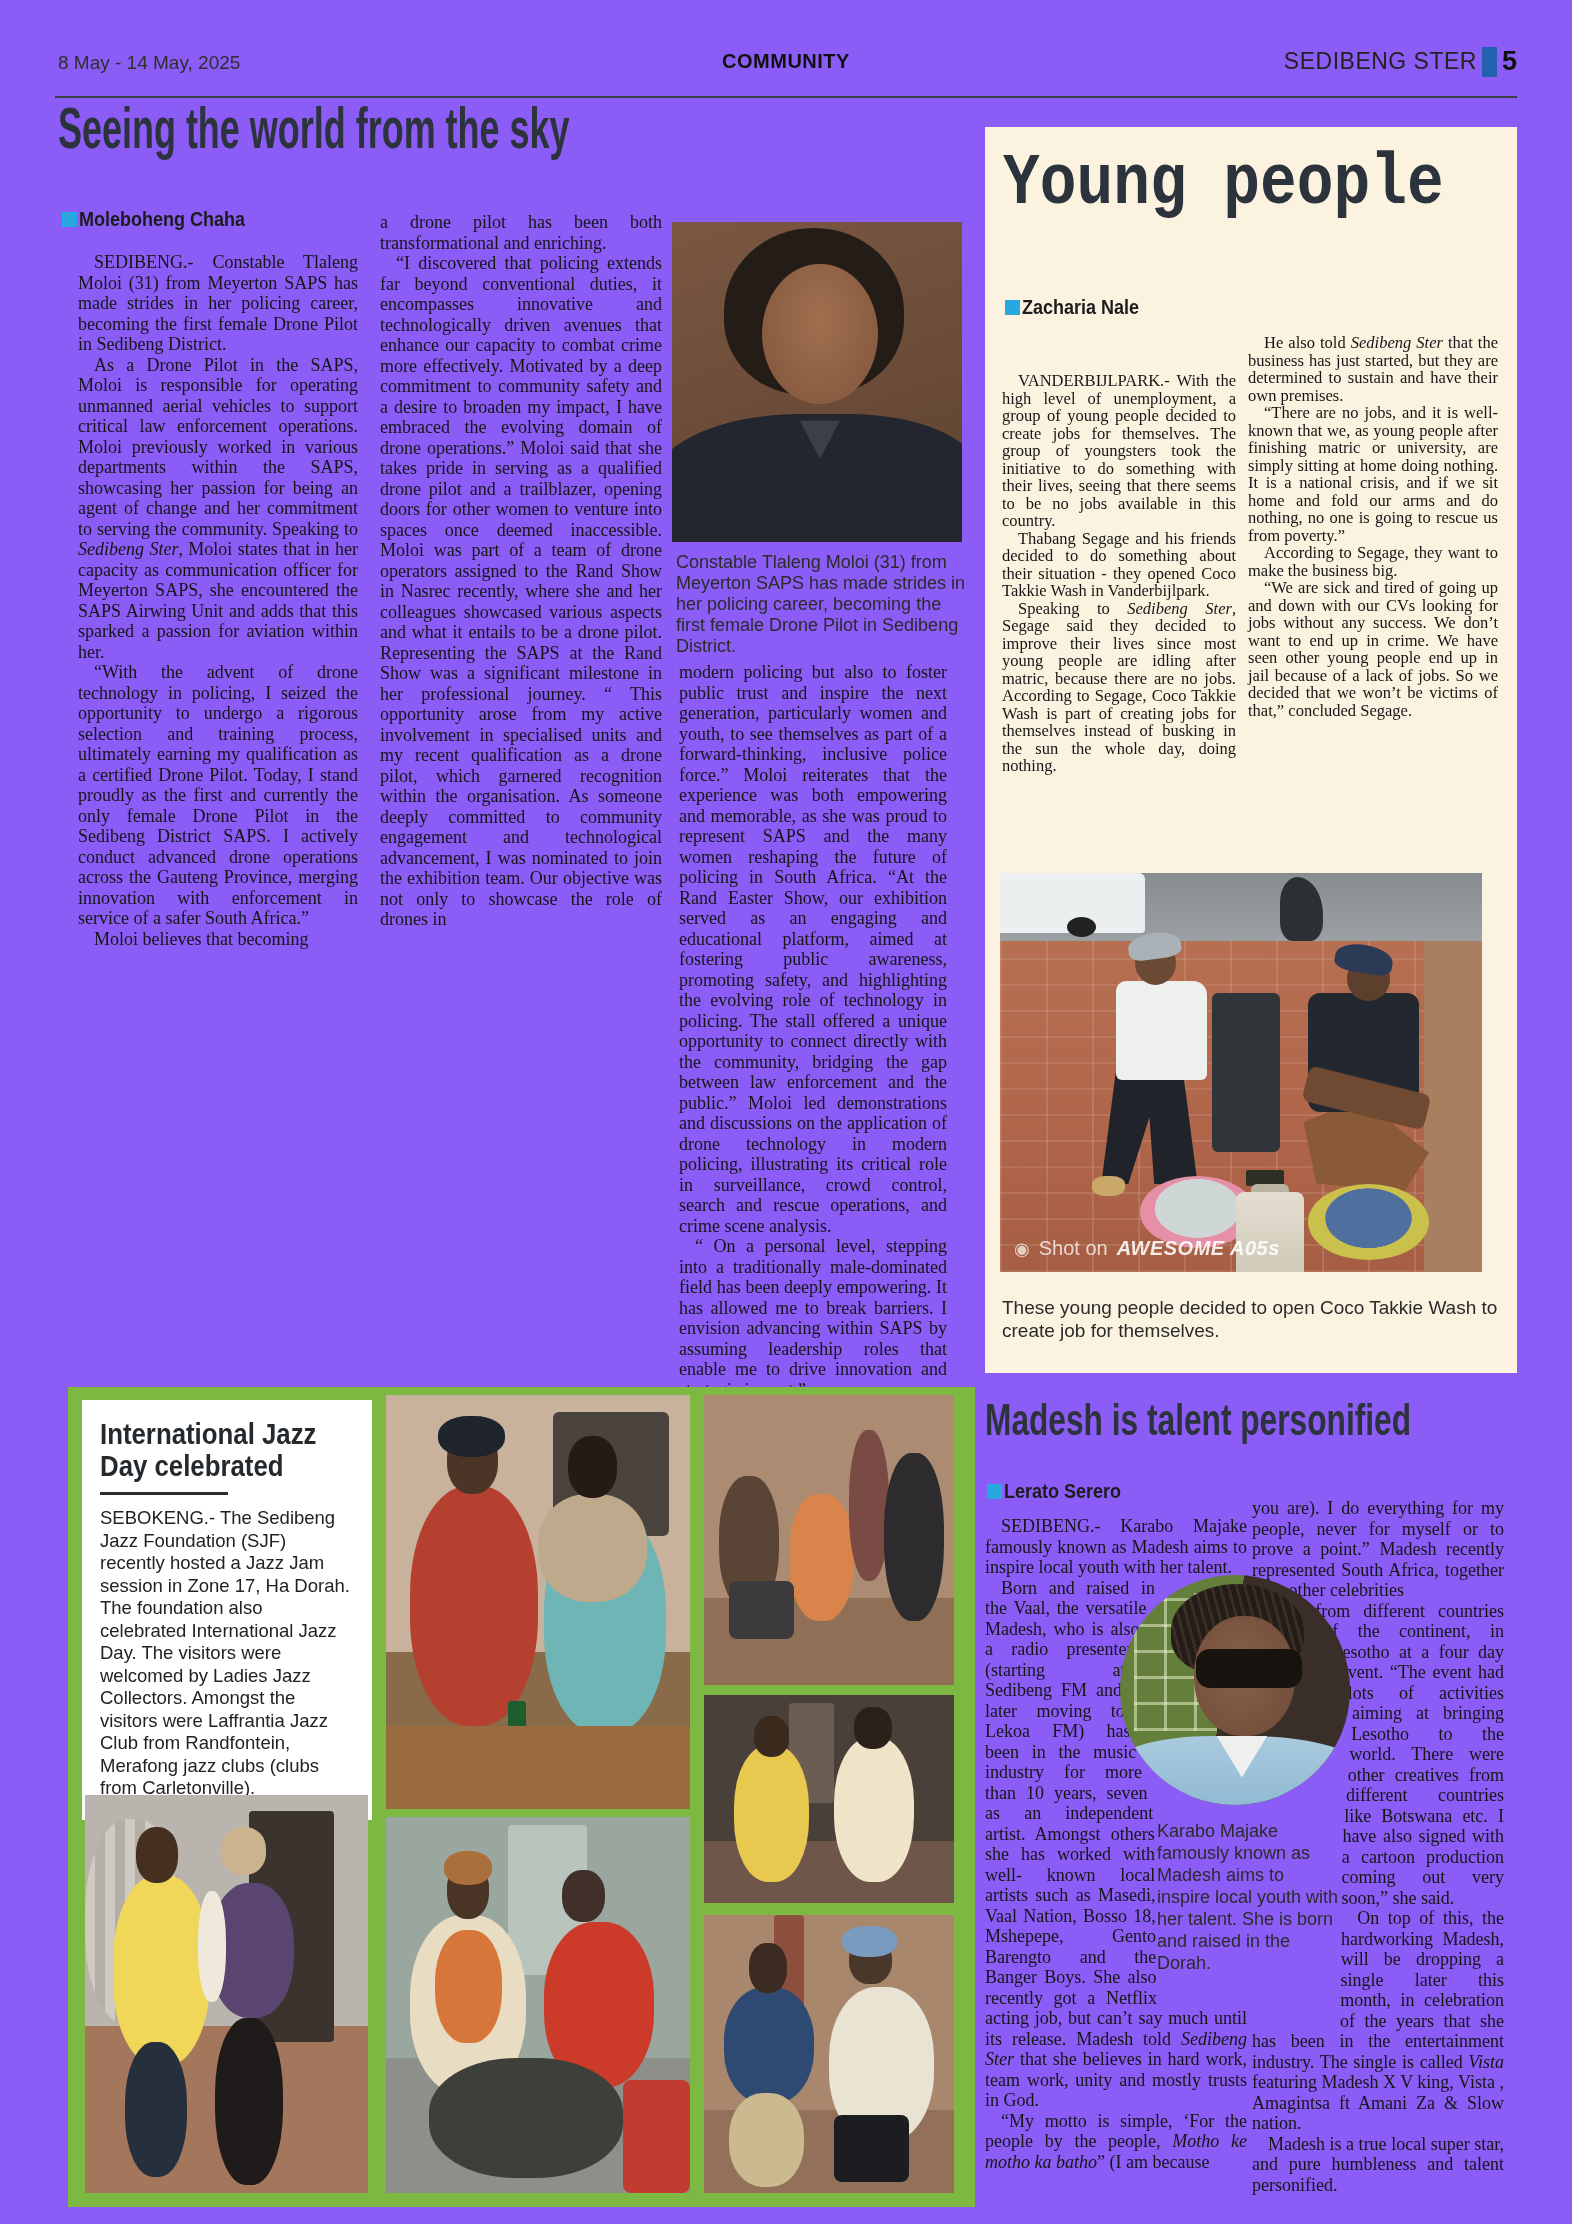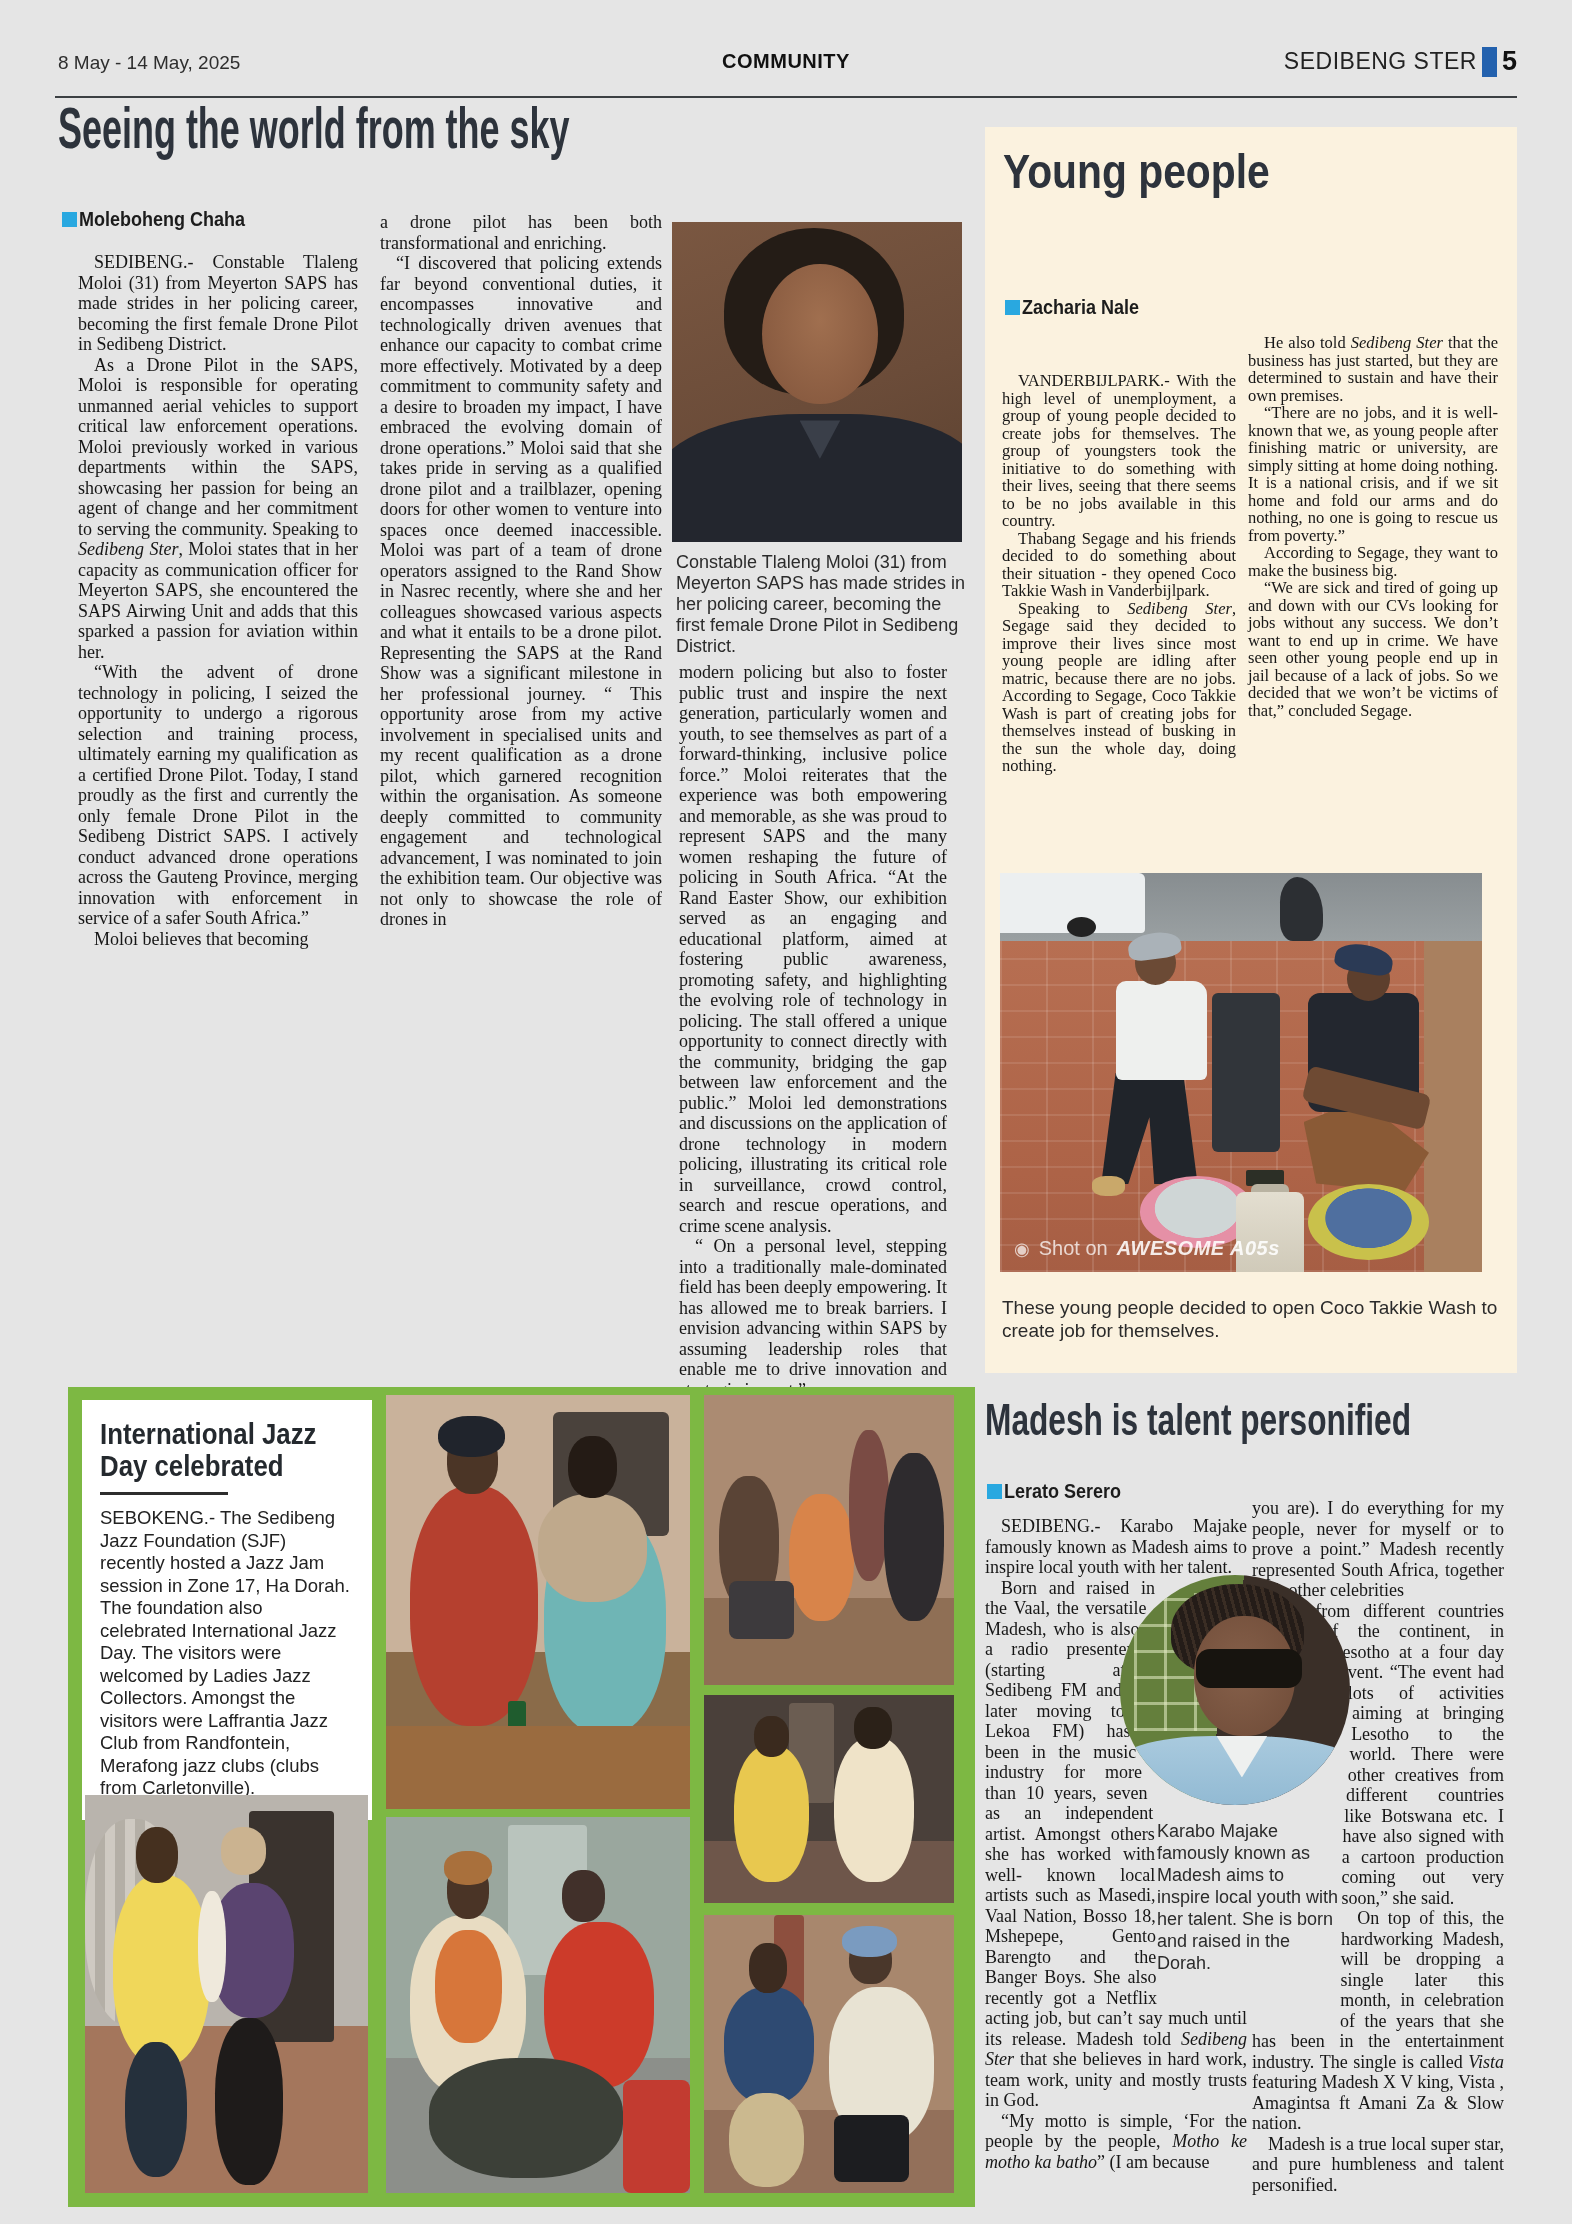--- a/index.html
+++ b/index.html
@@ -1,16 +1,16 @@
 <!DOCTYPE html>
 <html><head>
 <meta charset="utf-8">
 <style>
   html,body{margin:0;padding:0;background:#ffffff;}
-  .page{position:relative;width:1572px;height:2224px;background:#e5e5e5;overflow:hidden;
+  .page{position:relative;width:1572px;height:2224px;background:#8b5cf6;overflow:hidden;
         font-family:"Liberation Sans",sans-serif;color:#141414;}
 
   
   .hdr-date{position:absolute;left:58px;top:52px;font-size:19px;color:#2e2e2e;}
   .hdr-section{position:absolute;left:0;right:0;top:50px;text-align:center;font-weight:bold;font-size:20px;letter-spacing:.5px;color:#111;}
   .hdr-right{position:absolute;right:55px;top:46px;display:flex;align-items:center;gap:5px;}
   .hdr-paper{font-size:23px;color:#222;letter-spacing:.5px;}
   .pagenum-box{width:15px;height:30px;background:#2361ae;}
   .hdr-num{font-size:27px;font-weight:bold;color:#111;}
   .hdr-rule{position:absolute;left:55px;right:55px;top:96px;height:2px;background:#3c4043;}
@@ -157,21 +157,21 @@
   <div class="caption" style="position:absolute;left:676px;top:552px;width:290px;">Constable Tlaleng Moloi (31) from Meyerton SAPS has made strides in her policing career, becoming the first female Drone Pilot in Sedibeng District.</div>
 
   <div class="serif" style="position:absolute;left:679px;top:662px;width:268px;">
     <p class="cont">modern policing but also to foster public trust and inspire the next generation, particularly women and youth, to see themselves as part of a forward-thinking, inclusive police force.” Moloi reiterates that the experience was both empowering and memorable, as she was proud to represent SAPS and the many women reshaping the future of policing in South Africa. “At the Rand Easter Show, our exhibition served as an engaging and educational platform, aimed at fostering public awareness, promoting safety, and highlighting the evolving role of technology in policing. The stall offered a unique opportunity to connect directly with the community, bridging the gap between law enforcement and the public.” Moloi led demonstrations and discussions on the application of drone technology in modern policing, illustrating its critical role in surveillance, crowd control, search and rescue operations, and crime scene analysis.</p>
     <p>“ On a personal level, stepping into a traditionally male-dominated field has been deeply empowering. It has allowed me to break barriers. I envision advancing within SAPS by assuming leadership roles that enable me to drive innovation and strategic impact.”</p>
   </div>
 
 
   <div class="cream" style="left:985px;top:127px;width:532px;height:1246px;"></div>
 
-  <div class="headline" style="left:1003px;top:148px;font-size:48px;">
+  <div class="headline" style="left:1003px;top:148px;font-size:72px;font-family:Liberation Mono, monospace;">
     <span class="ln"><span class="cx" style="transform:scaleX(.85);">Young people</span></span>
   </div>
   <div class="byline" style="left:1005px;top:296px;">
     <span class="sq"></span>
     <span class="nm">Zacharia Nale</span>
   </div>
 
   <div class="serif sm" style="position:absolute;left:1002px;top:334px;width:234px;">
     <p>VANDERBIJLPARK.- With the high level of unemployment, a group of young people decided to create jobs for themselves. The group of youngsters took the initiative to do something with their lives, seeing that there seems to be no jobs available in this country.</p>
     <p>Thabang Segage and his friends decided to do something about their situation - they opened Coco Takkie Wash in Vanderbijlpark.</p>

